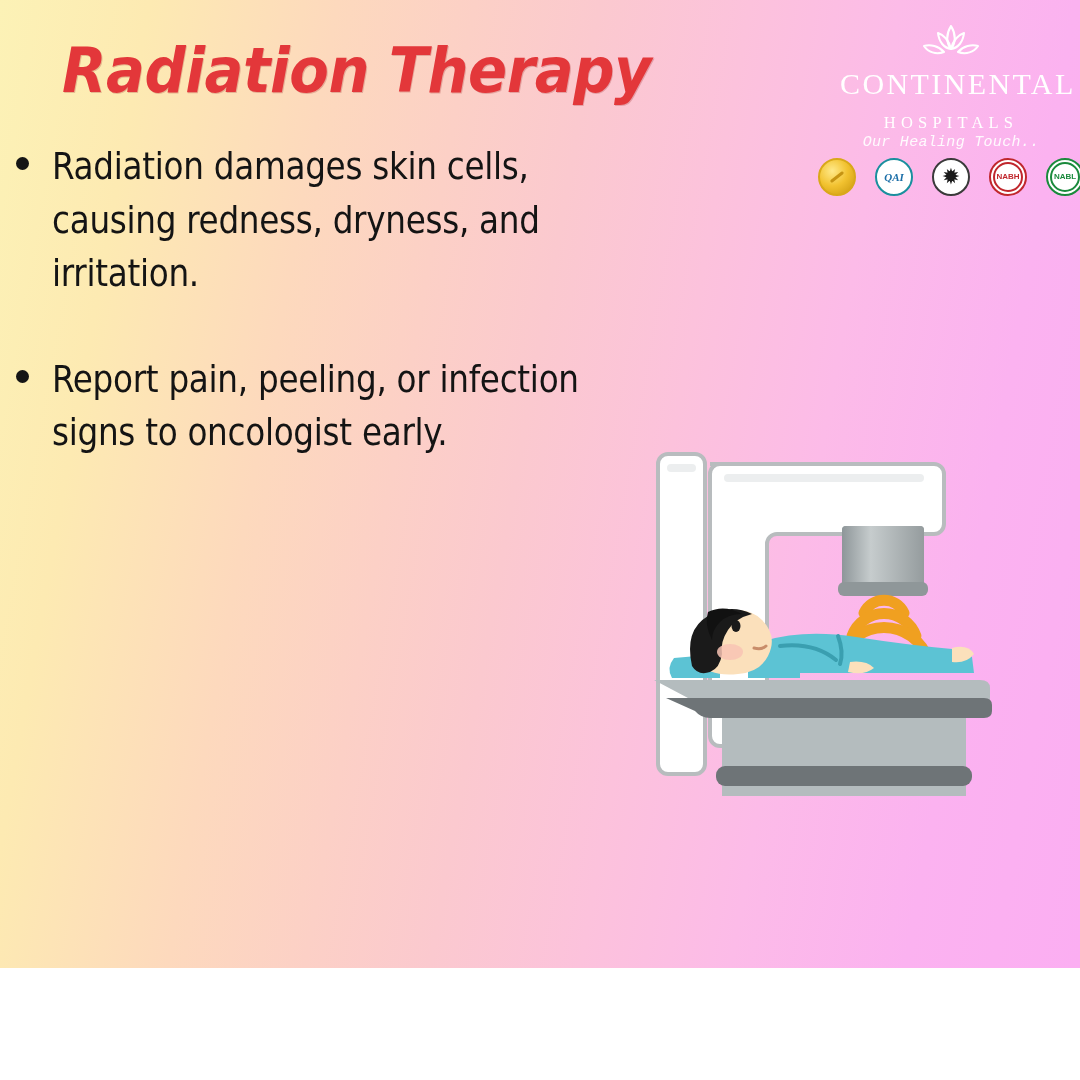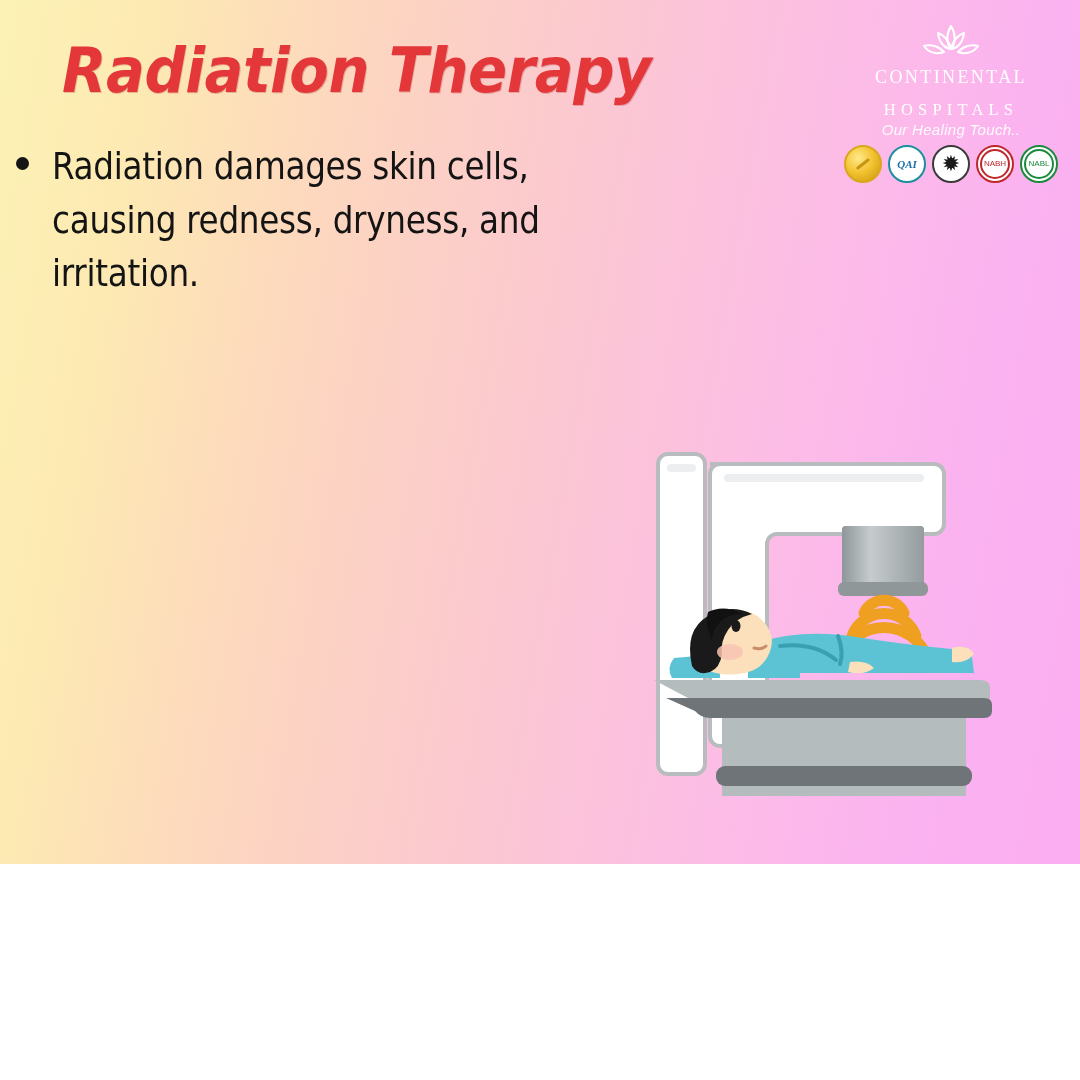--- a/index.html
+++ b/index.html
@@ -9,21 +9,21 @@
   body {
     width: 1080px;
     height: 1080px;
     overflow: hidden;
     font-family: "Liberation Sans", sans-serif;
   }
 
   #poster {
     position: relative;
     width: 1080px;
-    height: 864px;
+    height: 968px;
     background: linear-gradient(100deg,
         #fcf2b6 0%,
         #fdeab2 12%,
         #fdd9bd 27%,
         #fcd0c6 38%,
         #fbc9cf 48%,
         #fcc2dc 60%,
         #fcbbe8 72%,
         #fbb2f0 86%,
         #fbaef2 100%);
@@ -57,51 +57,51 @@
   }
   #lotus-icon {
     display: block;
     margin: 0 auto;
     width: 74px;
     height: 44px;
   }
   #brand-name {
     margin-top: 2px;
     color: #ffffff;
-    font-size: 18px;
+    font-size: 30px;
     letter-spacing: 2.4px;
     font-weight: 400;
     line-height: 1.05;
     font-family: "Liberation Serif", serif;
   }
   #brand-sub {
     margin-top: 13px;
     color: #ffffff;
     font-size: 16.5px;
     letter-spacing: 5.2px;
     font-weight: 400;
     font-family: "Liberation Serif", serif;
   }
   #brand-tagline {
     margin-top: 1px;
     color: #ffffff;
     font-size: 15px;
     font-style: italic;
-    font-family: Liberation Sans, sans-serif;
+    font-family: Liberation Mono, monospace;
     opacity: 0.93;
     letter-spacing: 0.3px;
   }
 
   
   #badges {
     margin-top: 7px;
     display: flex;
     justify-content: center;
     align-items: center;
-    gap: 6px;
+    gap: 19px;
   }
   .badge {
     width: 34px;
     height: 34px;
     border-radius: 50%;
     display: flex;
     align-items: center;
     justify-content: center;
     font-size: 9px;
     font-weight: bold;
@@ -149,21 +149,21 @@
   .badge-nabl {
     background: #ffffff;
     border: 2px solid #1a8a3c;
     color: #1a8a3c;
     font-size: 8px;
   }
   .badge-ring {
     width: 26px; height: 26px;
     border-radius: 50%;
     display:flex; align-items:center; justify-content:center;
-    font-weight: 400;
+    font-weight: 700;
   }
   .badge-nabh .badge-ring { border: 2px solid #c0272d; }
   .badge-nabl .badge-ring { border: 2px solid #1a8a3c; }
 
   
   #bullets {
     position: absolute;
     left: 16px;
     top: 140px;
     width: 616px;
@@ -239,20 +239,24 @@
         <span class="badge-ring">NABL</span>
       </div>
     </div>
   </div>
 
   <div id="bullets">
     <div class="bullet-item">
       <span class="bullet-dot"></span>
       <span class="bullet-text">Radiation damages skin cells, causing redness, dryness, and irritation.</span>
     </div>
+    <div class="bullet-item">
+      <span class="bullet-dot"></span>
+      <span class="bullet-text">Report pain, peeling, or infection signs to oncologist early.</span>
+    </div>
   </div>
 
   <svg id="illustration" viewBox="0 0 400 360">
 
     <g>
       <rect x="6" y="18" width="47" height="320" rx="10" fill="#ffffff" stroke="#b8bcbe" stroke-width="4"></rect>
       <rect x="15" y="28" width="29" height="8" rx="4" fill="#eceeef"></rect>
     </g>
 
     <g>

